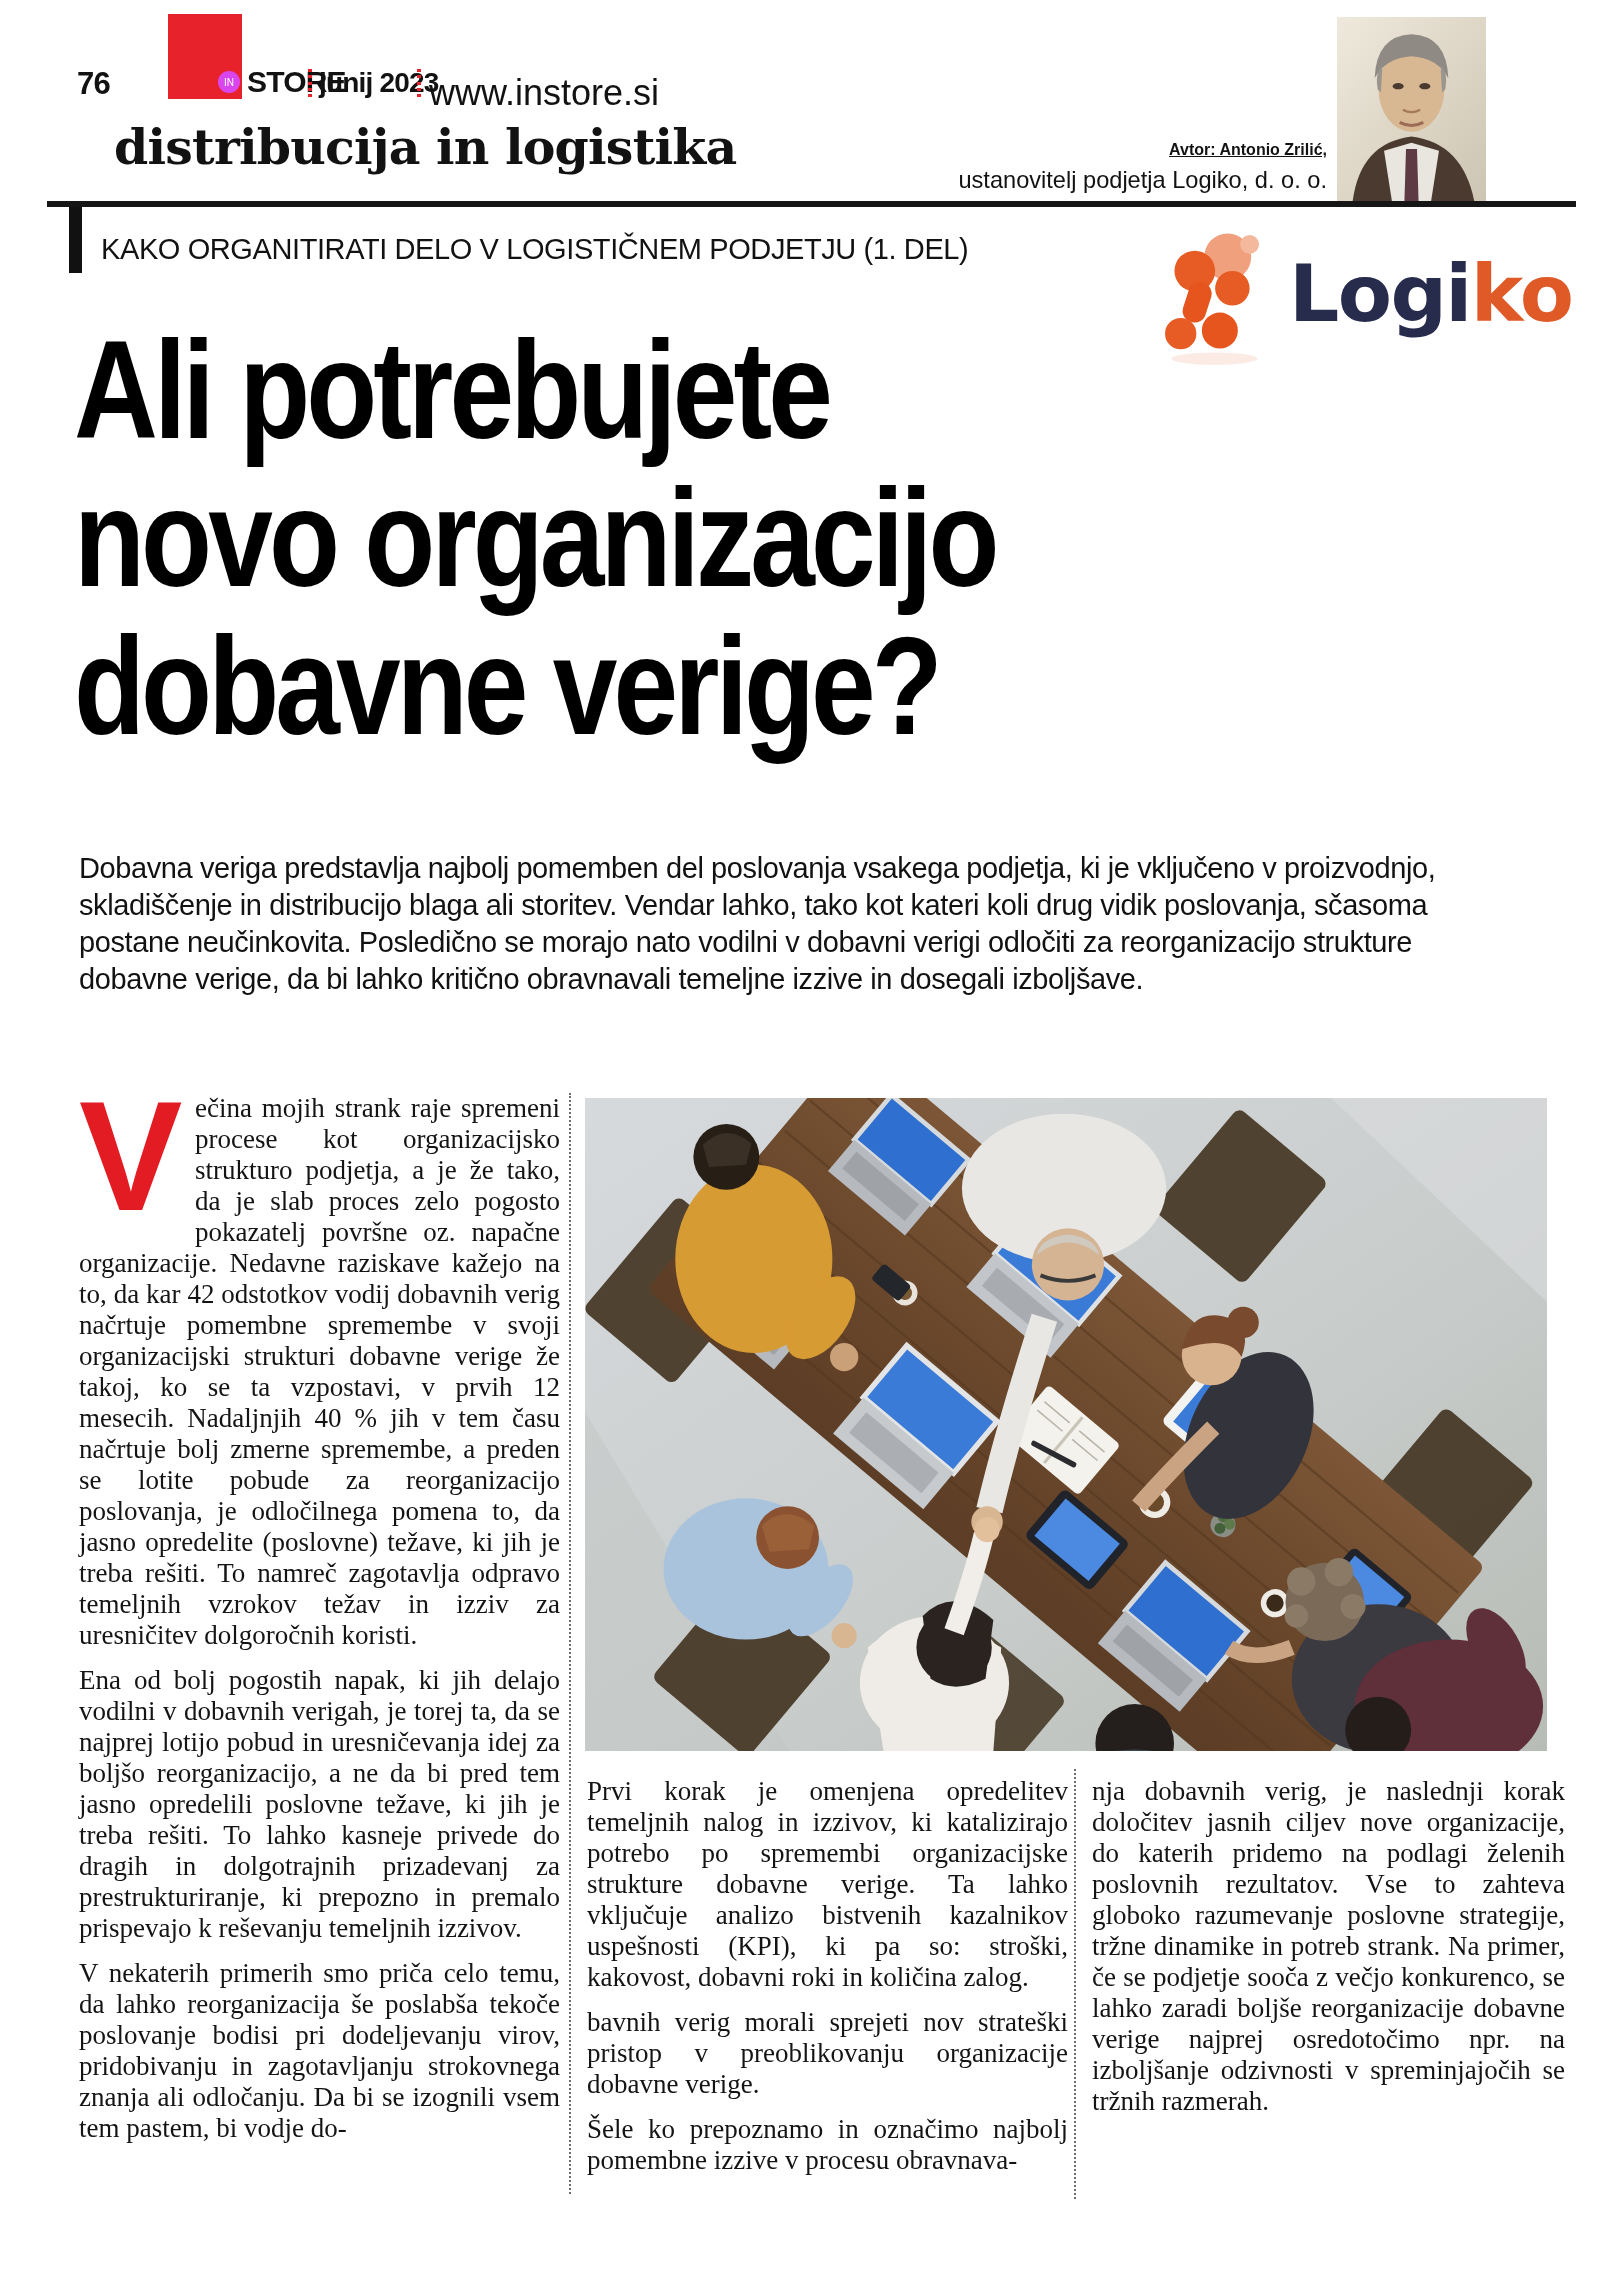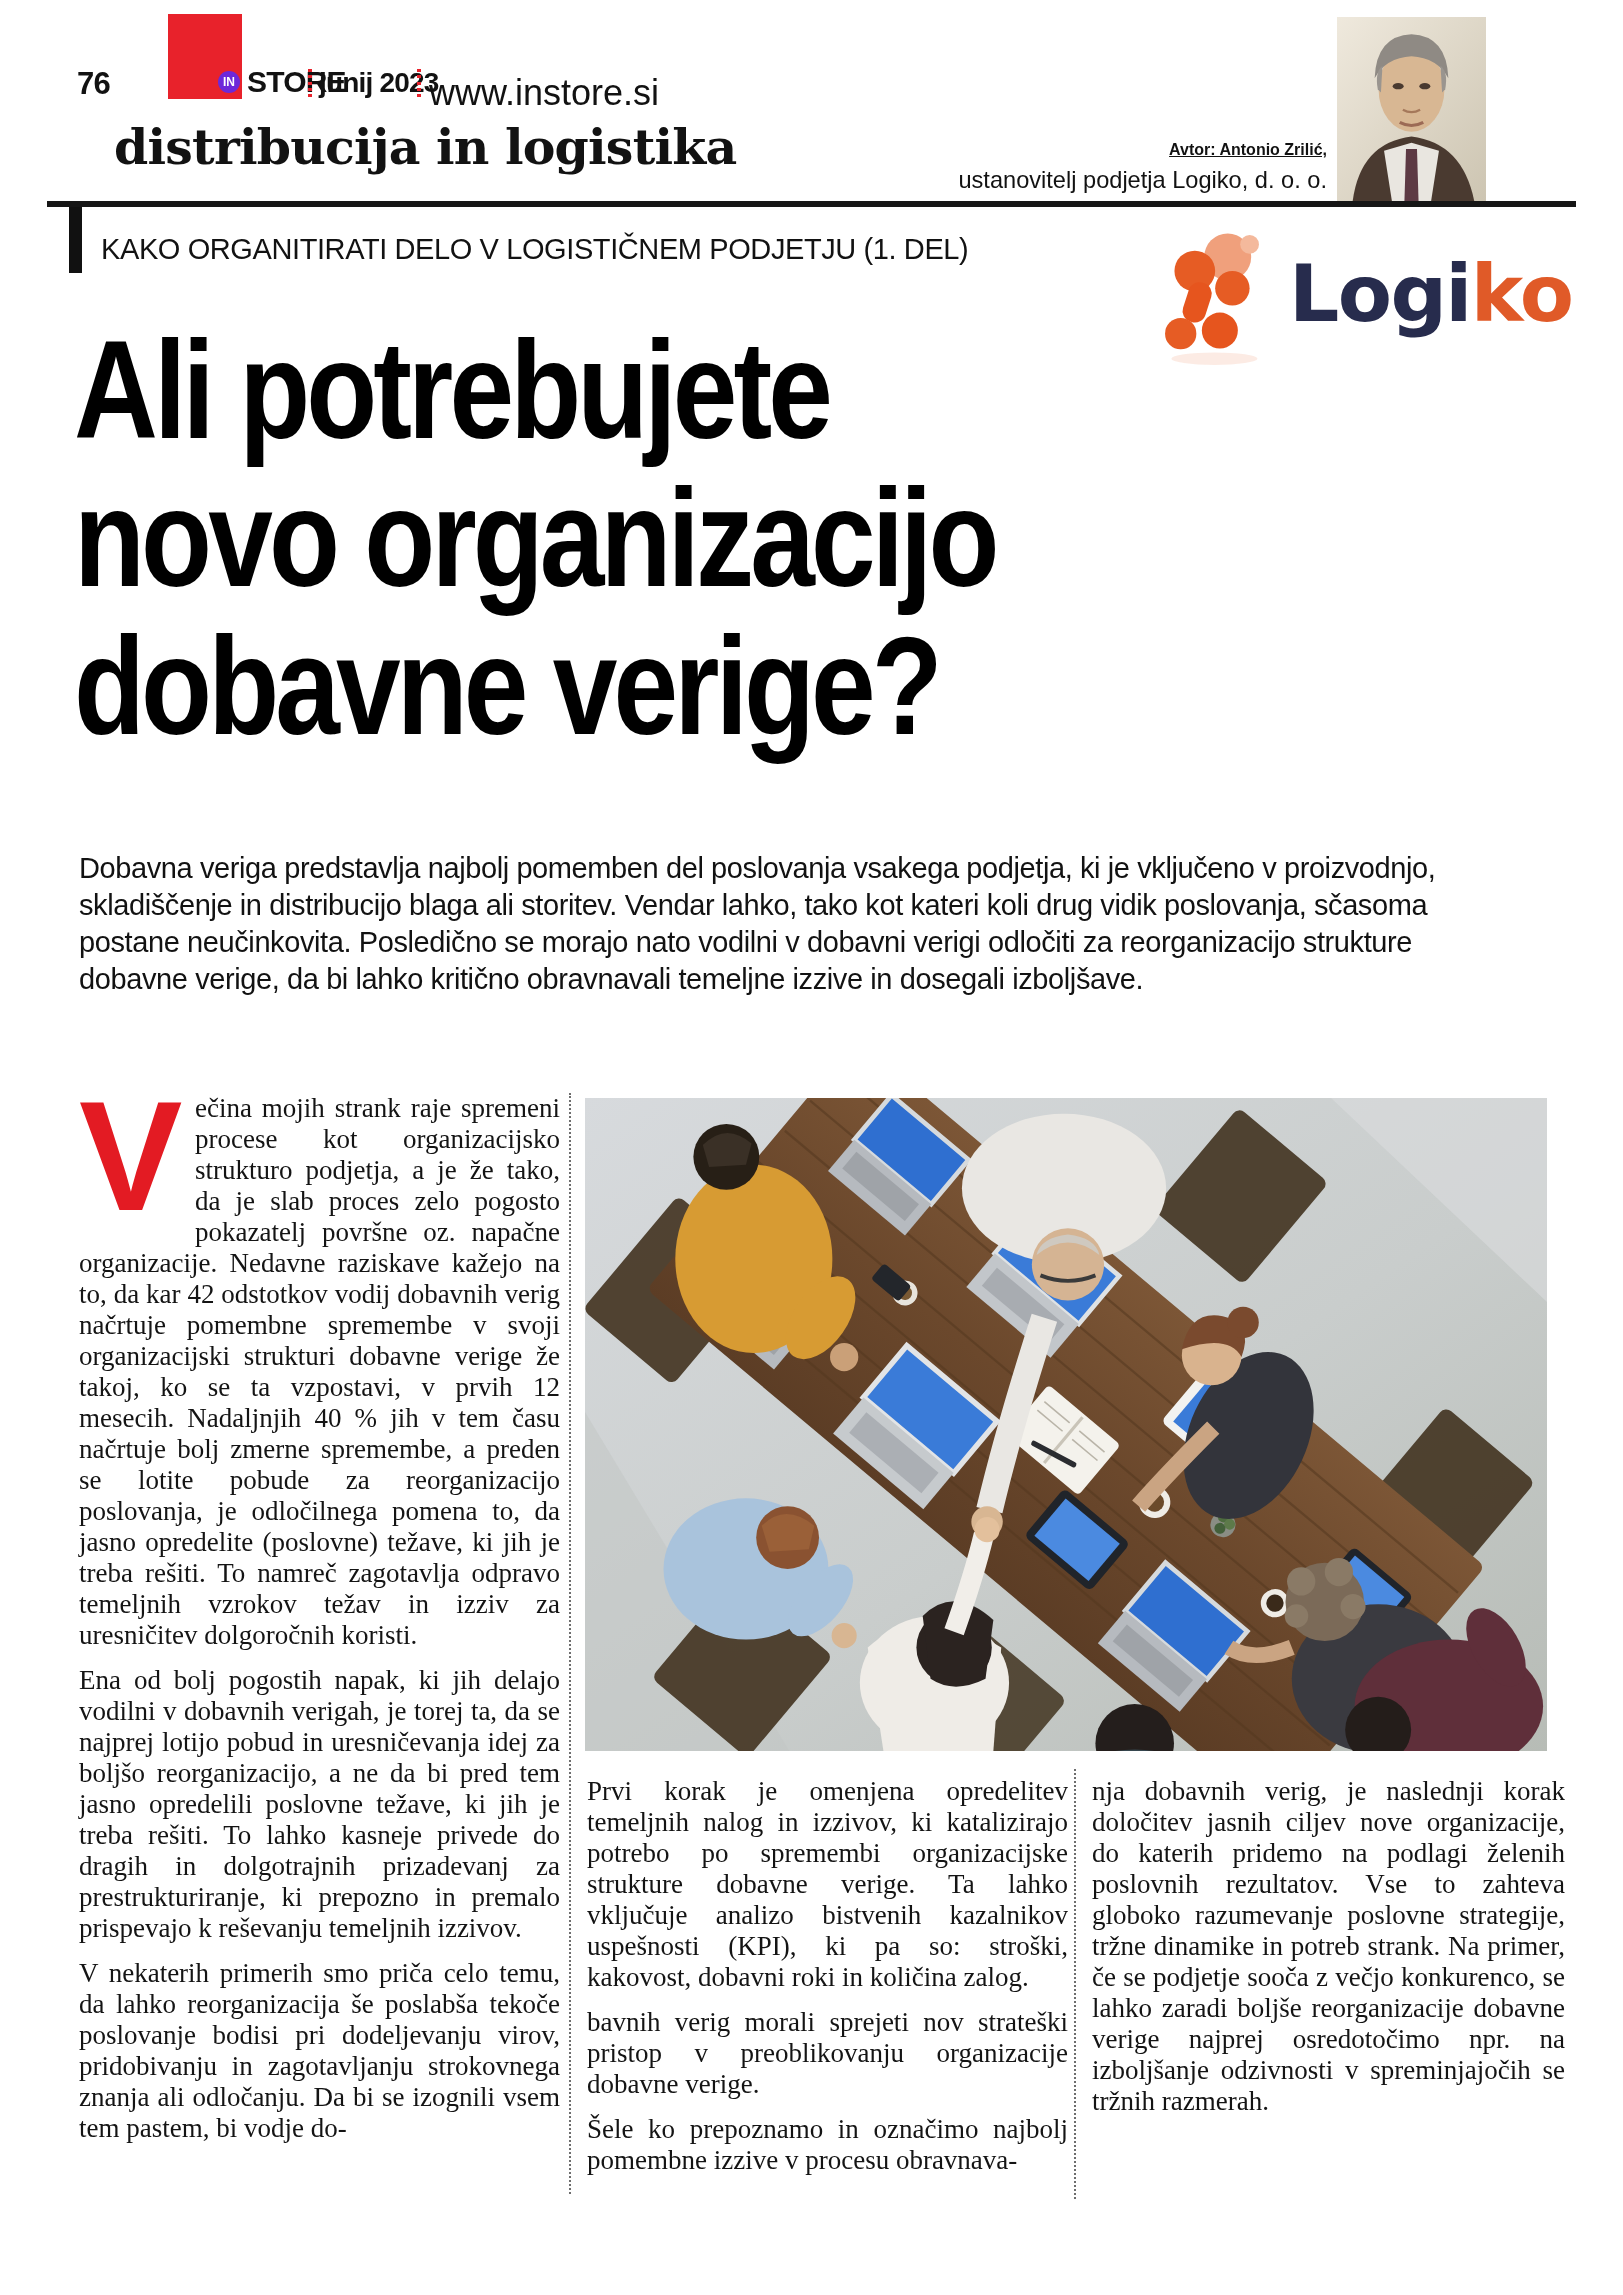--- a/index.html
+++ b/index.html
@@ -5,22 +5,22 @@
   html,body{margin:0;padding:0;}
   body{
     width:1623px;height:2295px;position:relative;background:#ffffff;
     font-family:"Liberation Sans",sans-serif;color:#121212;overflow:hidden;
   }
   .abs{position:absolute;}
 
   
   .page-num{left:77px;top:66px;font-size:31px;font-weight:bold;letter-spacing:-0.8px;text-align:right;}
   .red-square{left:168px;top:14px;width:74px;height:85px;background:#e8222b;}
-  .in-circle{left:218px;top:71px;width:22px;height:22px;background:#6d28d9;border-radius:50%;
-    display:flex;align-items:center;justify-content:center;color:#fff;font-size:12px;font-weight:bold;}
+  .in-circle{left:218px;top:71px;width:22px;height:22px;background:#d946ef;border-radius:50%;
+    display:flex;align-items:center;justify-content:center;color:#fff;font-size:10px;font-weight:normal;}
   .store-word{left:247px;top:65px;font-size:30px;font-weight:bold;letter-spacing:-0.8px;}
   .dot-sep{width:3.9px;height:28px;background-image:repeating-linear-gradient(#e8222b 0 3.1px,transparent 3.1px 6.3px);}
   .sep1{left:308px;top:69px;}
   .sep2{left:417px;top:69px;}
   .issue-date{left:319px;top:67px;font-size:28px;font-weight:bold;letter-spacing:-0.8px;}
   .site-url{left:429px;top:72px;font-size:36px;}
   .section-title{left:75px;top:118px;font-family:"DejaVu Serif",serif;font-size:49px;font-weight:bold;letter-spacing:-0.8px;margin-left:39px;}
   .author-block{left:785px;top:134px;width:542px;text-align:right;line-height:31px;}
   .author-name{font-size:16px;font-weight:bold;text-decoration:underline;}
   .author-sub{font-size:23.6px;}

